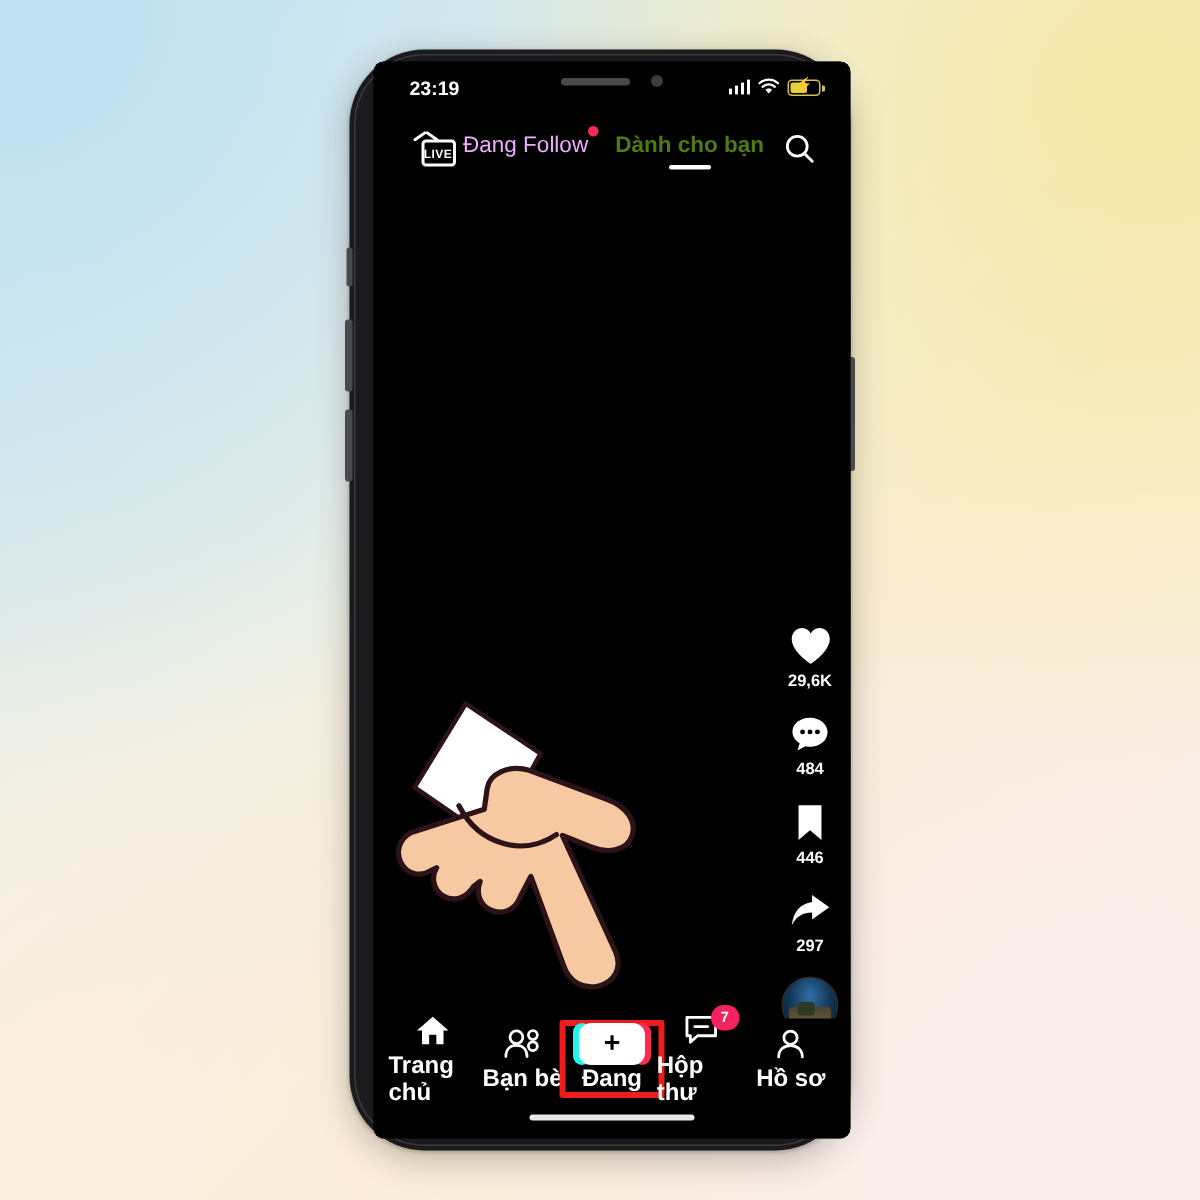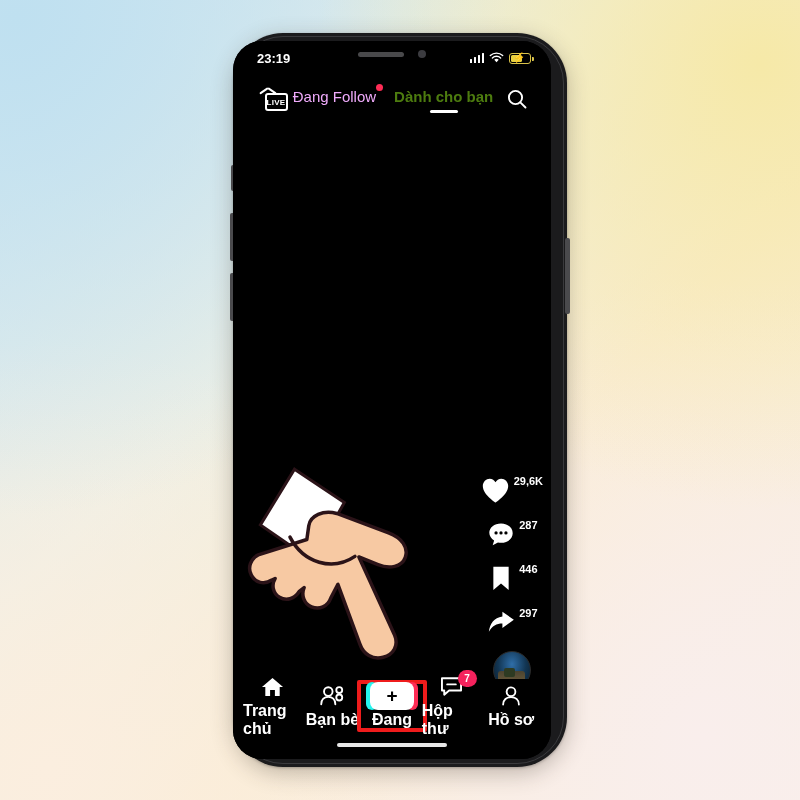--- a/index.html
+++ b/index.html
@@ -36,23 +36,23 @@
   }
   .btn-side {
     position: absolute; background: #4a4a4d; border-radius: 2px;
   }
   .btn-mute  { left: -2px; top: 132px; width: 4px;  height: 26px; }
   .btn-volup { left: -3px; top: 180px; width: 5px;  height: 48px; }
   .btn-voldn { left: -3px; top: 240px; width: 5px;  height: 48px; }
   .btn-power { right: -3px; top: 205px; width: 5px; height: 76px; }
 
   .screen {
-    position: absolute; left: 0; top: 8px;
+    position: absolute; left: 16px; top: 8px;
     width: 318px; height: 718px;
-    background: #000; border-radius: 29px; overflow: hidden;
+    background: #000; border-radius: 7px; overflow: hidden;
   }
 
   
   .notch {
     position: absolute; left: 50%; transform: translateX(-50%); top: 0;
     width: 158px; height: 26px;
     background: #000; border-radius: 0 0 18px 18px;
     z-index: 40; display: flex; align-items: center; justify-content: center; gap: 14px;
   }
   .speaker { width: 46px; height: 5px; background: #49494b; border-radius: 3px; }
@@ -124,21 +124,21 @@
 
   
   .video-area { position: absolute; inset: 0; background: #000; }
 
   
   .rail {
     position: absolute; right: 8px; bottom: 70px;
     display: flex; flex-direction: column; align-items: center; gap: 14px;
     z-index: 20;
   }
-  .rail-item { display: flex; align-items: flex-start; gap: 3px; }
+  .rail-item { display: flex; flex-direction: column; align-items: center; gap: 3px; }
   .rail-icon { width: 30px; height: 30px; display: flex; align-items: center; justify-content: center; }
   .rail-count { color: #fff; font-size: 11px; font-weight: 600; }
   .avatar {
     width: 38px; height: 38px; border-radius: 50%;
     background:
       radial-gradient(ellipse at 50% 34%, #2f6ea8 0%, #123552 55%, #0a1a28 100%),
       #16232e;
     position: relative; overflow: hidden;
     border: 1px solid #2a2a2a;
   }
@@ -273,21 +273,21 @@
 
       <div class="rail-item">
         <div class="rail-icon">
           <svg width="28" height="27" viewBox="0 0 24 24">
             <path d="M12 2.2 C6.1 2.2 1.6 5.9 1.6 10.5 C1.6 13.3 3.3 15.8 5.9 17.3 L4.6 21.6 L9.3 19.1 C10.2 19.3 11.1 19.4 12 19.4 C17.9 19.4 22.4 15.6 22.4 10.8 C22.4 6.1 17.9 2.2 12 2.2 Z" fill="#fff"></path>
             <circle cx="7.6" cy="10.6" r="1.45" fill="#000"></circle>
             <circle cx="12" cy="10.6" r="1.45" fill="#000"></circle>
             <circle cx="16.4" cy="10.6" r="1.45" fill="#000"></circle>
           </svg>
         </div>
-        <div class="rail-count">287</div>
+        <div class="rail-count">484</div>
       </div>
 
       <div class="rail-item">
         <div class="rail-icon">
           <svg width="22" height="27" viewBox="0 0 18 24">
             <path d="M2.2 1.6 H15.8 V22.2 L9 16.4 L2.2 22.2 Z" fill="#fff"></path>
           </svg>
         </div>
         <div class="rail-count">446</div>
       </div>

